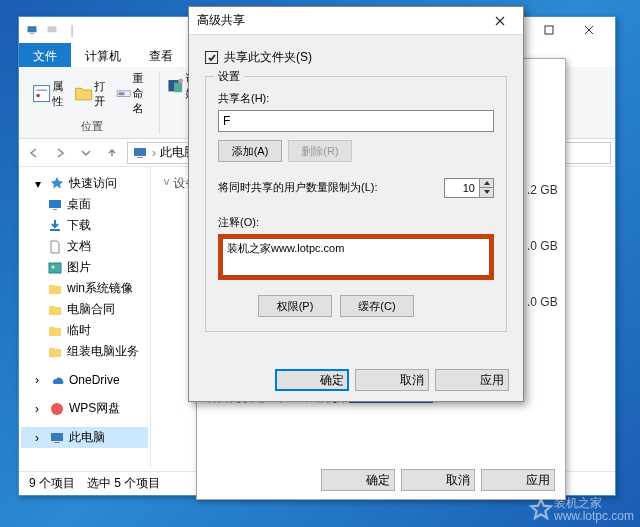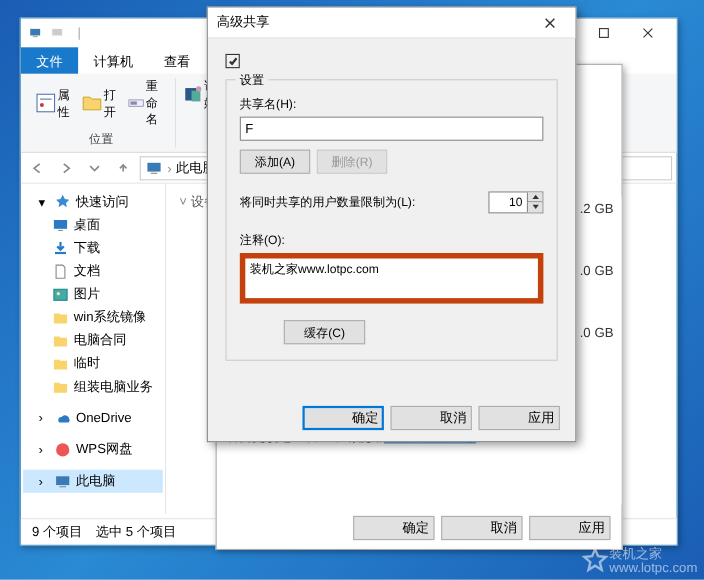--- a/index.html
+++ b/index.html
@@ -359,20 +359,21 @@
         </svg>
       </div>
   </div>
   <div class="adv-body">
     <div class="checkbox-row">
       <span class="checkbox">
           <svg viewBox="0 0 10 10">
             <path d="M2 5l2 2 4-5"></path>
           </svg>
         </span>
+      <span>共享此文件夹(S)</span>
     </div>
     <div class="groupbox">
       <span class="groupbox-title">设置</span>
       <div class="field-label">共享名(H):</div>
       <input class="text-input" value="F" style="">
       <div class="btn-row">
         <div class="small-btn">添加(A)</div>
         <div class="small-btn disabled">删除(R)</div>
       </div>
       <div class="limit-row">
@@ -389,20 +390,21 @@
                 <svg width="6" height="4" viewBox="0 0 6 4">
                   <path d="M0 0l3 4 3-4z" fill="#333"></path>
                 </svg>
               </div>
           </div>
         </div>
       </div>
       <div class="field-label" style="margin-top:16px;">注释(O):</div>
       <textarea class="comment-box" style="">装机之家www.lotpc.com</textarea>
       <div class="perm-row">
+        <div class="small-btn" style="width:74px;">权限(P)</div>
         <div class="small-btn" style="width:74px;">缓存(C)</div>
       </div>
     </div>
   </div>
   <div class="dlg-buttons" style="bottom:10px; right:14px;">
     <div class="win-btn primary">确定</div>
     <div class="win-btn">取消</div>
     <div class="win-btn">应用</div>
   </div>
 </div>

